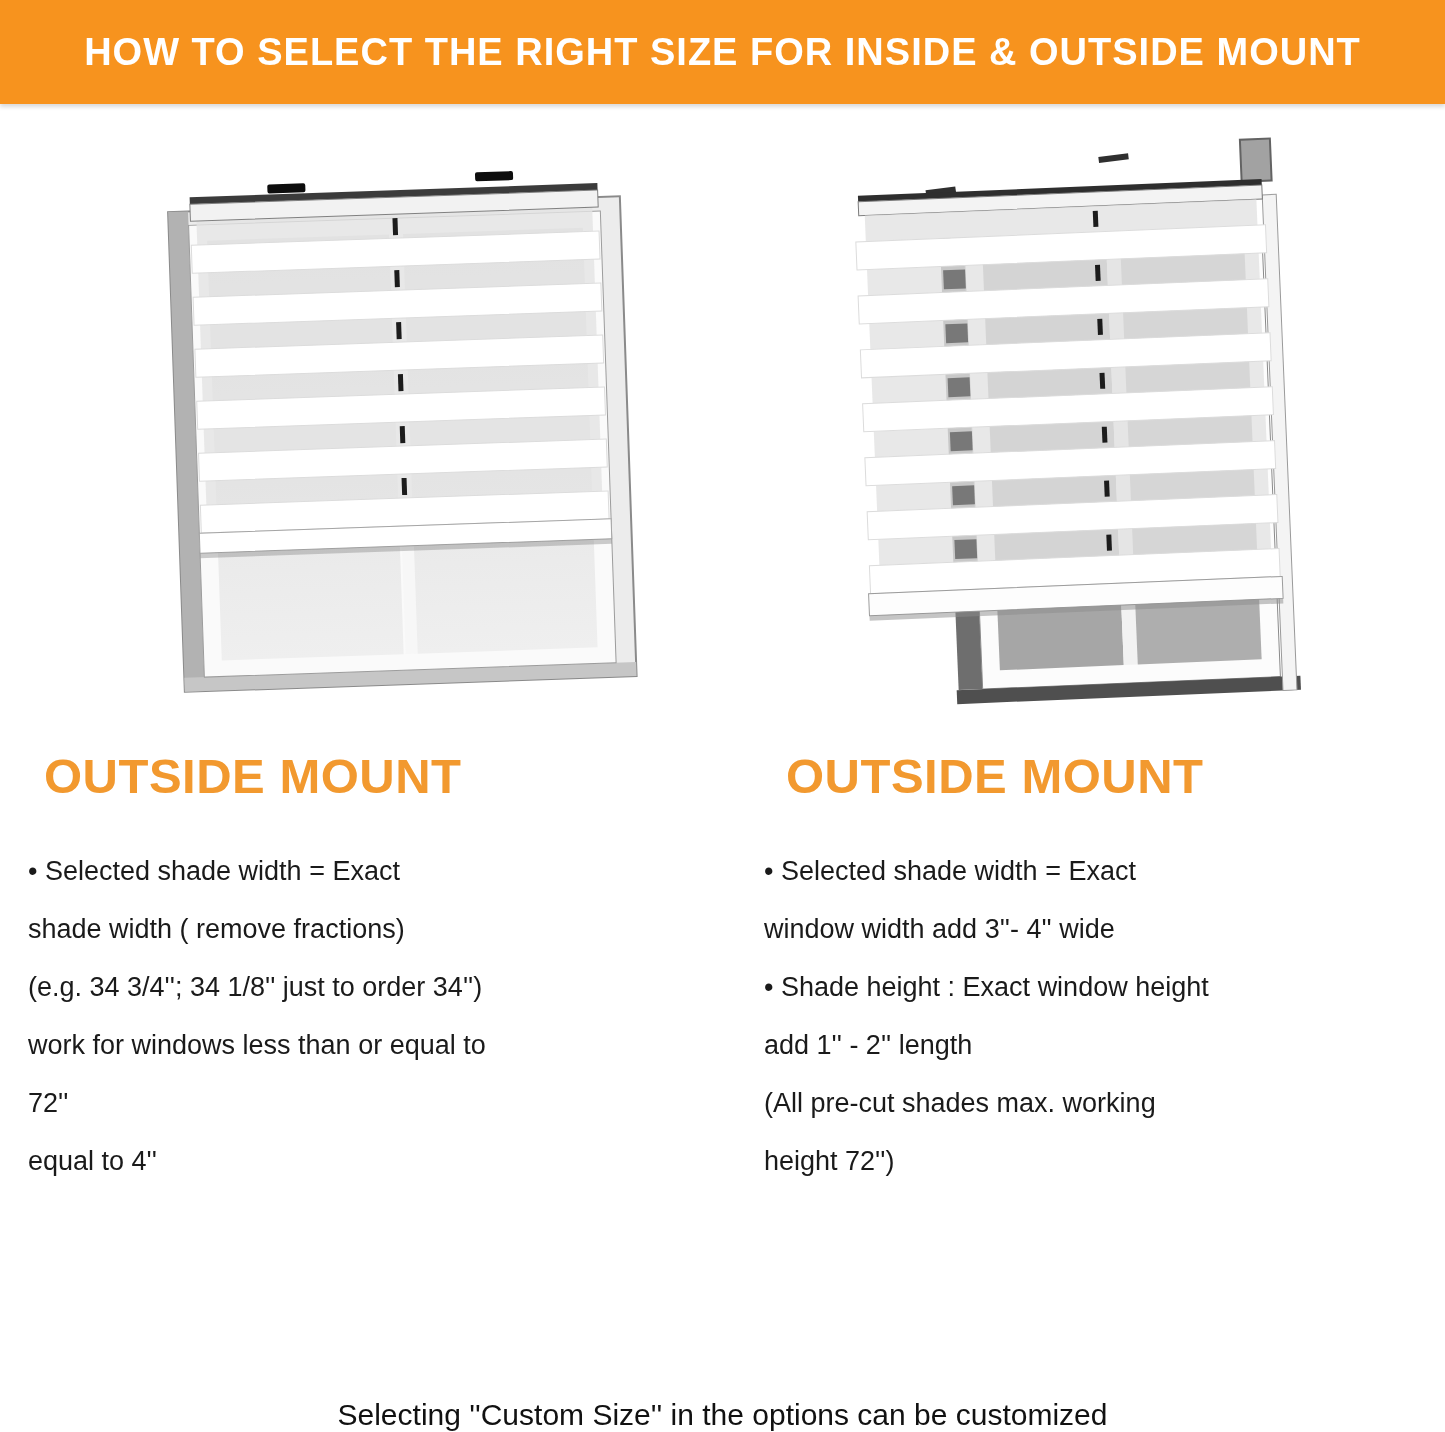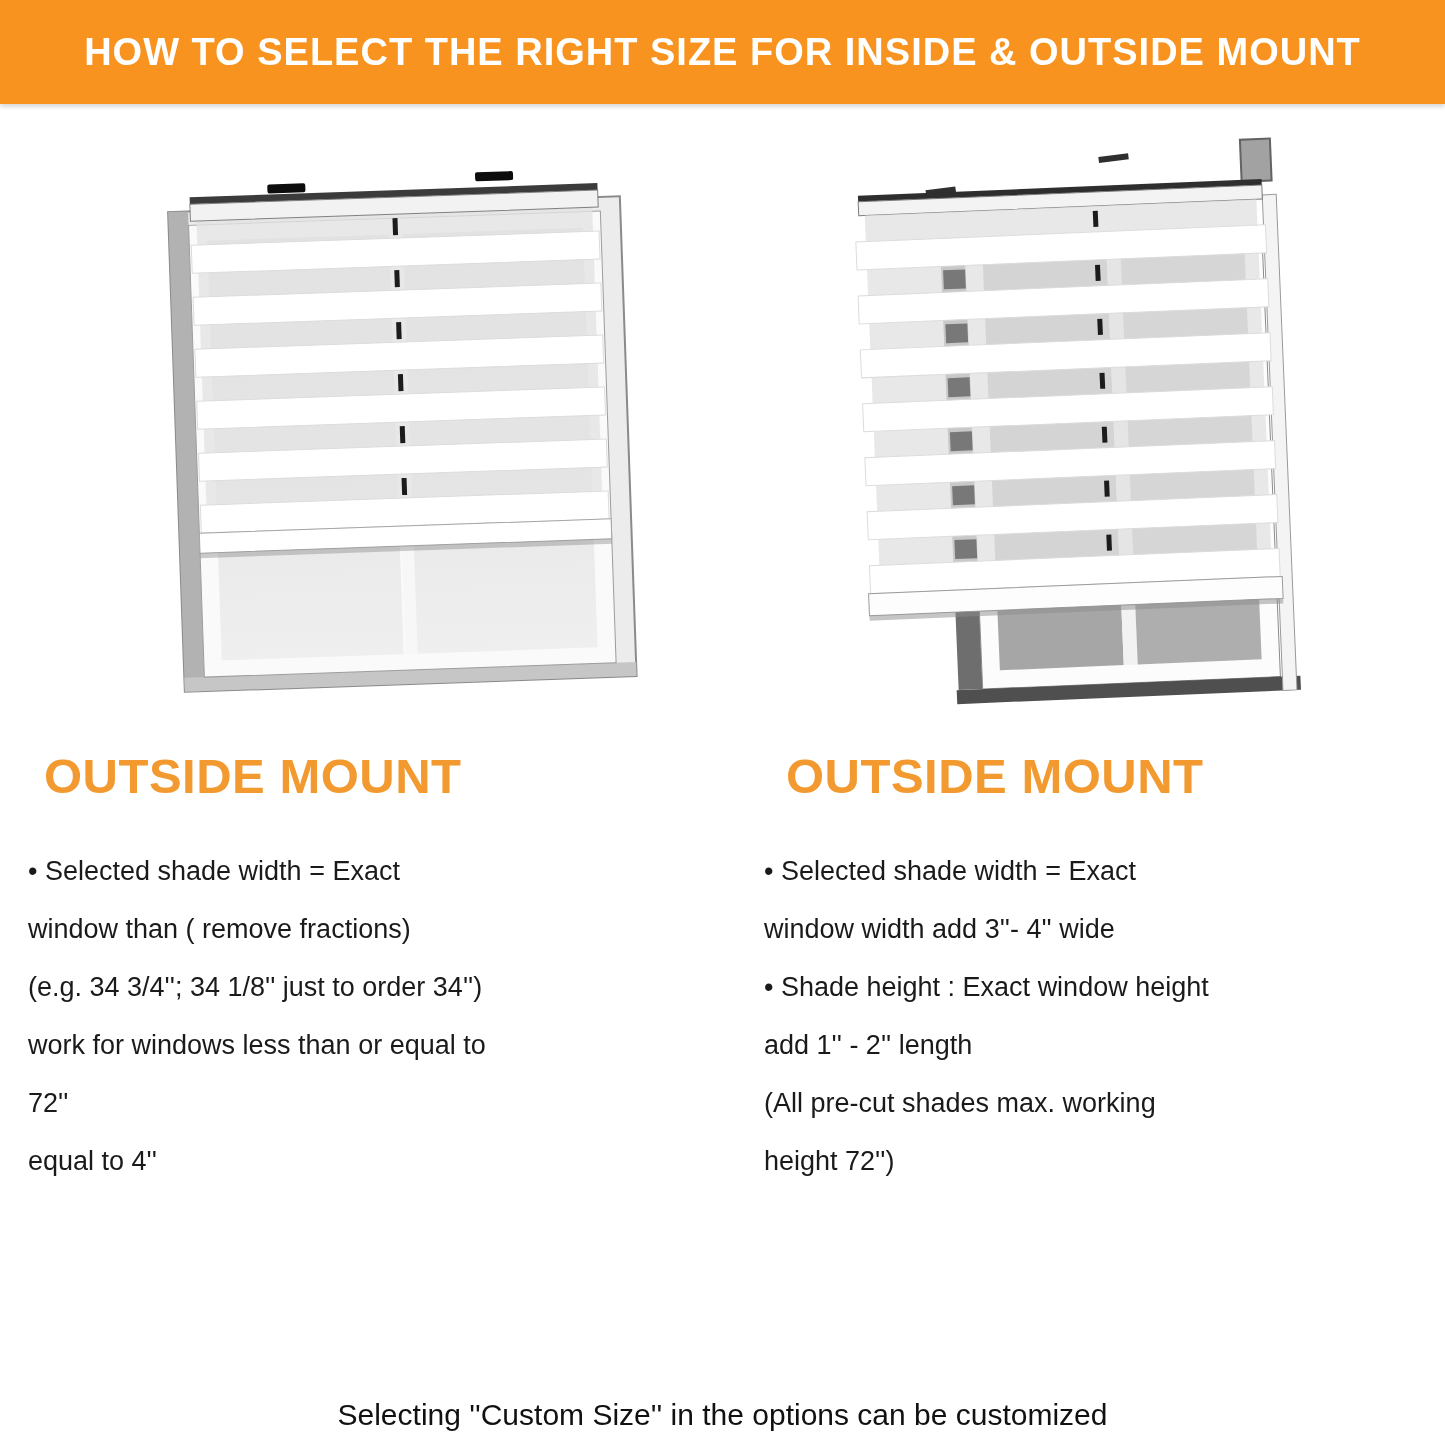--- a/index.html
+++ b/index.html
@@ -150,21 +150,21 @@
       </g>
     </g>
   </svg>
 </div>
 
 <h2 class="mount-heading heading-inside" style="color: rgb(242, 153, 47);">OUTSIDE MOUNT</h2>
 <h2 class="mount-heading heading-outside" style="color: rgb(242, 153, 47);">OUTSIDE MOUNT</h2>
 
 <div class="col col-inside">
   <div class="line">• Selected shade width = Exact</div>
-  <div class="line">window than ( remove fractions)</div>
+  <div class="line">shade width ( remove fractions)</div>
   <div class="line">(e.g. 34 3/4''; 34 1/8'' just to order 34'')</div>
   <div class="line">work for windows less than or equal to</div>
   <div class="line">72''</div>
   <div class="line">equal to 4''</div>
 </div>
 
 <div class="col col-outside">
   <div class="line">• Selected shade width = Exact</div>
   <div class="line">window width add 3''- 4'' wide</div>
   <div class="line">• Shade height : Exact window height</div>

